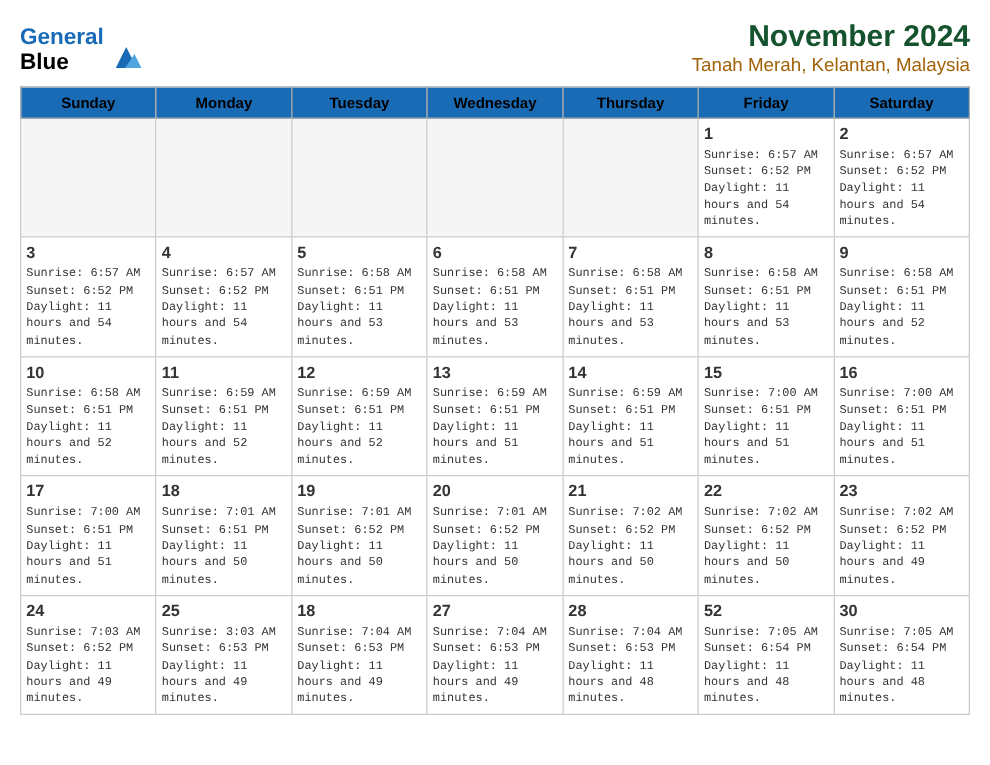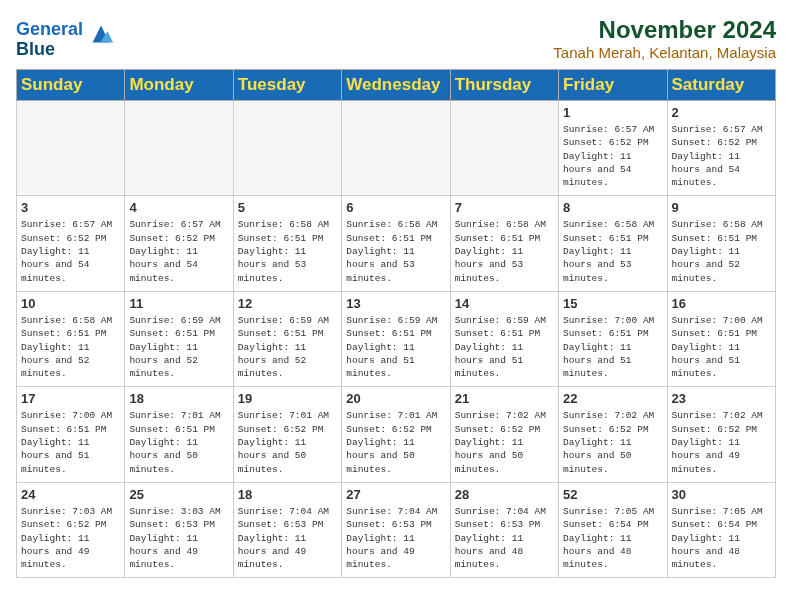--- a/index.html
+++ b/index.html
@@ -11,21 +11,21 @@
       padding: 16px;
     }
     .header {
       display: flex;
       align-items: flex-start;
       justify-content: space-between;
       margin-bottom: 8px;
     }
     .logo {
       display: flex;
-      align-items: flex-start;
+      align-items: flex-end;
       margin-top: 4px;
     }
     .logo-text {
       font-size: 18px;
       font-weight: bold;
       color: #333;
       line-height: 1.1;
     }
     .logo-text span {
       color: #1a6bb5;
@@ -47,24 +47,24 @@
       font-size: 15px;
       color: #a16207;
     }
     .calendar-table {
       width: 100%;
       border-collapse: collapse;
       table-layout: fixed;
     }
     .calendar-table th {
       background-color: #1a6bb5;
-      color: #fde047;
-      font-size: 17px;
+      color: #000000;
+      font-size: 12px;
       padding: 5px 4px;
-      text-align: left;
+      text-align: center;
       border: 1px solid #aaa;
     }
     .calendar-table td {
       border: 1px solid #ccc;
       vertical-align: top;
       padding: 4px 4px 6px 4px;
       font-size: 10px;
       color: #333;
       height: 90px;
       background: #fff;
@@ -87,21 +87,21 @@
 </head>
 <body>
 
 <div class="header">
   <div class="logo">
     <div>
       <div class="logo-text">
         <span>General</span>
       </div>
       <div class="logo-text">
-        <span style="color:#0c4a6e;">Blue</span>
+        <span style="color:#000000;">Blue</span>
       </div>
     </div>
     <svg class="logo-icon" viewBox="0 0 30 30">
       <polygon points="6,24 15,6 24,24" fill="#1a6bb5"></polygon>
       <polygon points="14,24 22,12 28,24" fill="#4da6e0"></polygon>
     </svg>
   </div>
   <div class="title-block">
     <div class="month-title">November 2024</div>
     <div class="location-title">Tanah Merah, Kelantan, Malaysia</div>

